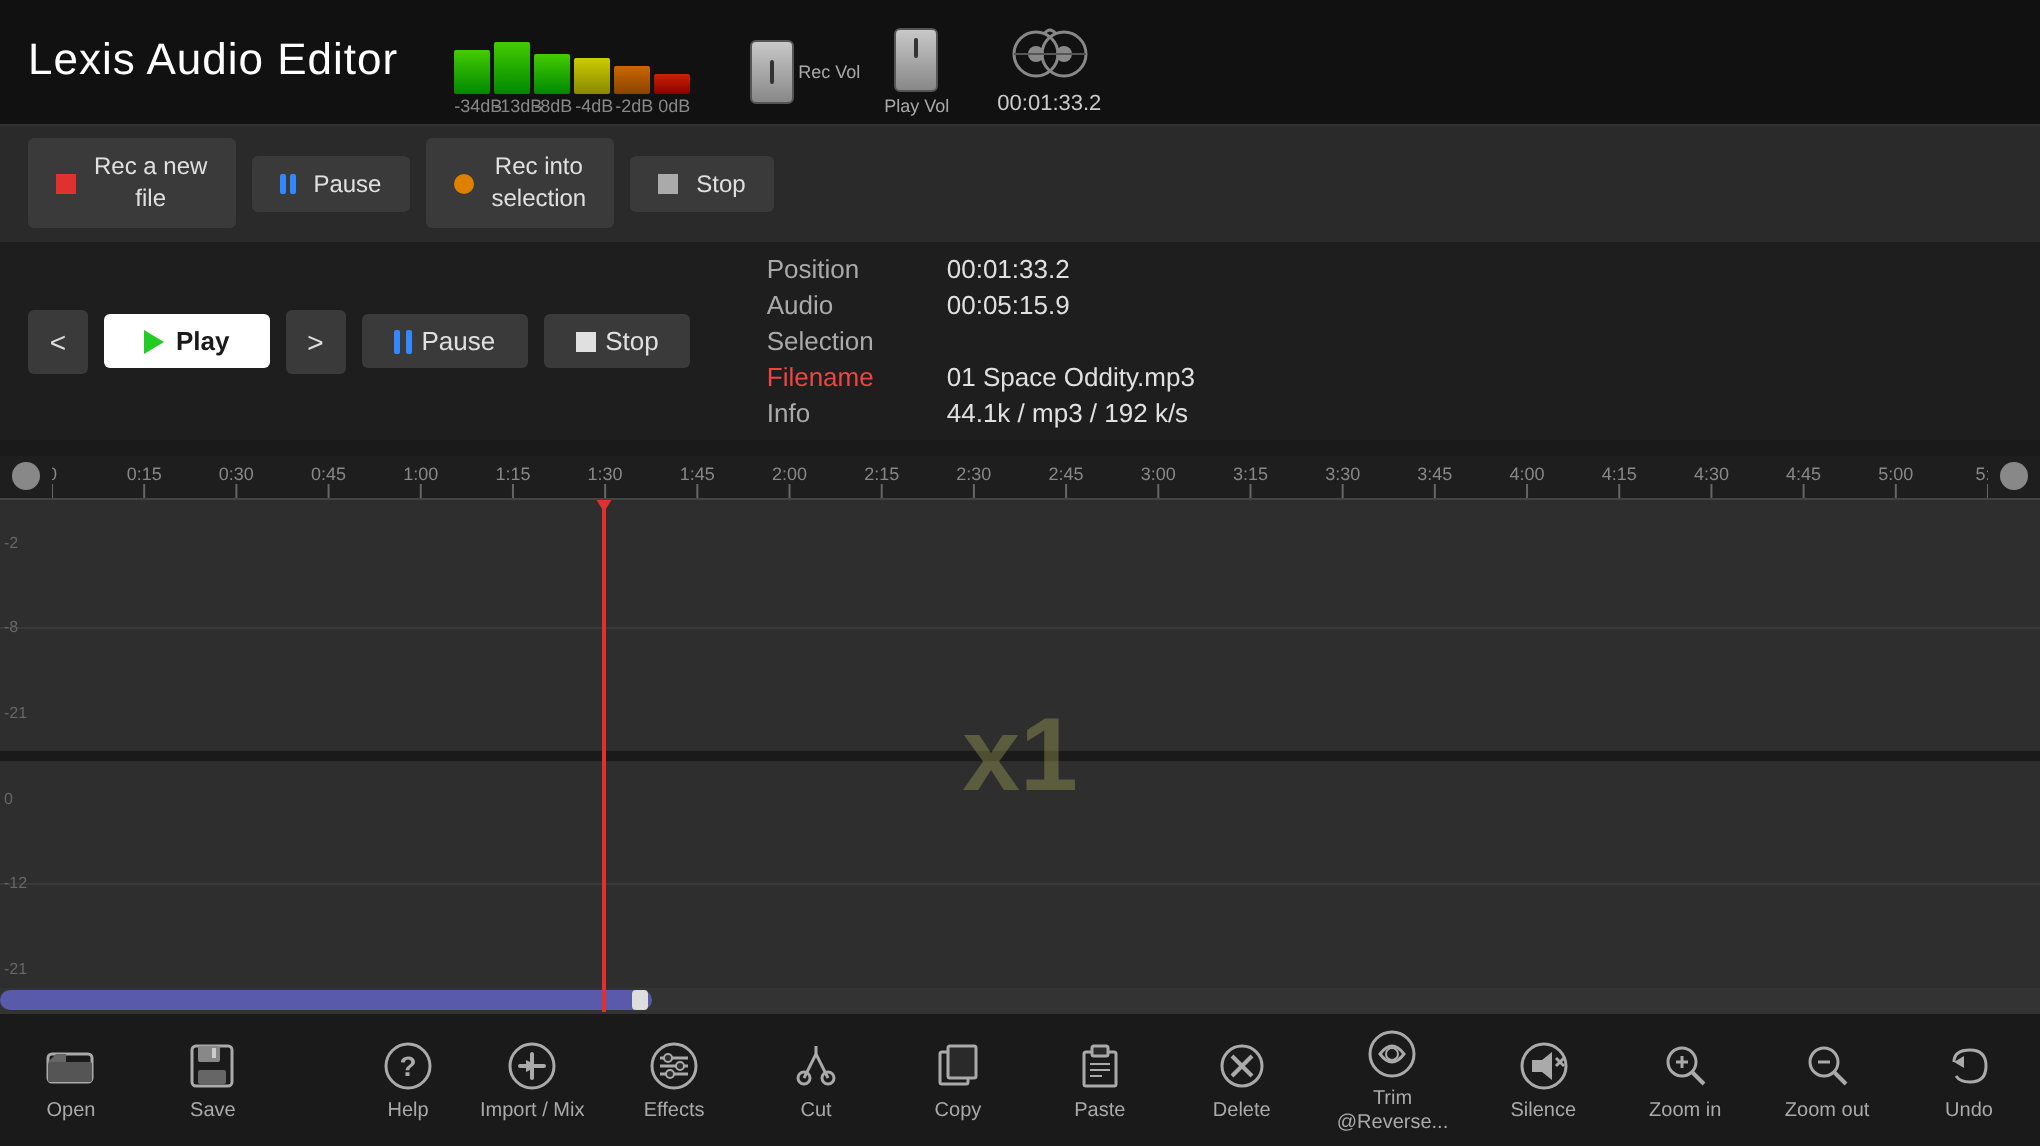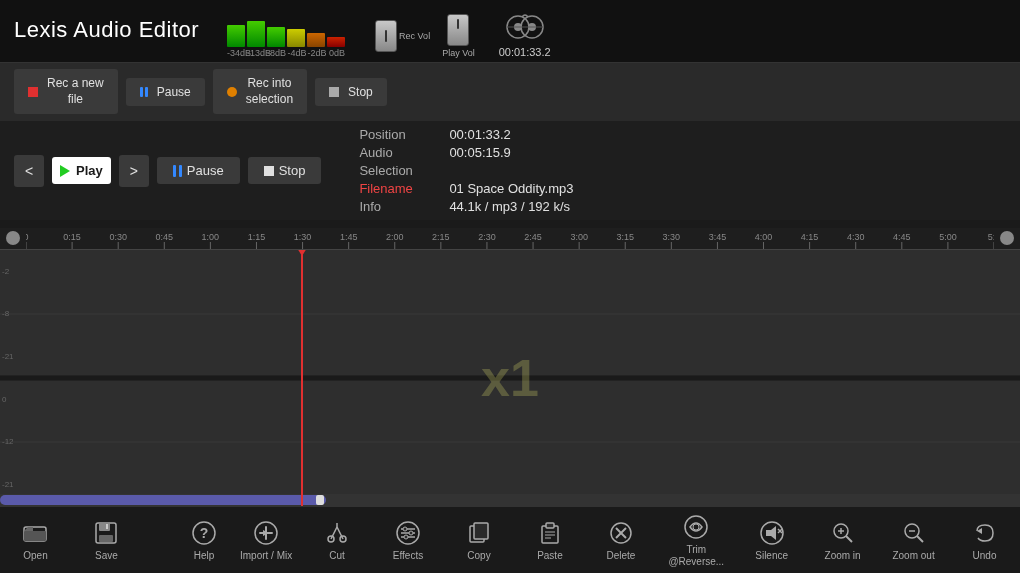--- a/index.html
+++ b/index.html
@@ -40,21 +40,21 @@
       height: 32px;
       border-radius: 3px;
       font-size: 14px;
       cursor: pointer;
     }
     .btn-play {
       background: #fff;
       color: #1a1a1a;
       border: none;
       border-radius: 3px;
-      padding: 6px 8px;
+      padding: 6px 20px;
       font-size: 13px;
       font-weight: bold;
       cursor: pointer;
       display: flex;
       align-items: center;
       gap: 6px;
     }
     .play-triangle {
       width: 0;
       height: 0;
@@ -399,49 +399,49 @@
         <circle cx="13" cy="13" r="11" fill="none" stroke="#aaa" stroke-width="1.5"></circle>
         <path d="M13 7 L13 19 M7 13 L19 13" stroke="#aaa" stroke-width="2" stroke-linecap="round"></path>
         <path d="M10 10 L16 13 L10 16Z" fill="#aaa"></path>
       </svg>
     </div>
     <span class="tool-label">Import / Mix</span>
   </button>
 
   <button class="tool-btn">
     <div class="tool-icon">
-      <svg width="24" height="24" viewBox="0 0 24 24">
-        <circle cx="6" cy="18" r="3" fill="none" stroke="#aaa" stroke-width="1.5"></circle>
-        <circle cx="18" cy="18" r="3" fill="none" stroke="#aaa" stroke-width="1.5"></circle>
-        <line x1="6" y1="18" x2="12" y2="6" stroke="#aaa" stroke-width="1.5"></line>
-        <line x1="18" y1="18" x2="12" y2="6" stroke="#aaa" stroke-width="1.5"></line>
-        <line x1="12" y1="6" x2="12" y2="2" stroke="#aaa" stroke-width="1.5"></line>
-      </svg>
-    </div>
-    <span class="tool-label">Cut</span>
-  </button>
-
-  <button class="tool-btn">
-    <div class="tool-icon">
       <svg width="26" height="26" viewBox="0 0 26 26">
         <circle cx="13" cy="13" r="11" fill="none" stroke="#aaa" stroke-width="1.5"></circle>
         <line x1="6" y1="9" x2="20" y2="9" stroke="#aaa" stroke-width="1.5"></line>
         <line x1="6" y1="13" x2="20" y2="13" stroke="#aaa" stroke-width="1.5"></line>
         <line x1="6" y1="17" x2="20" y2="17" stroke="#aaa" stroke-width="1.5"></line>
         <circle cx="10" cy="9" r="2" fill="#2a2a2a" stroke="#aaa" stroke-width="1"></circle>
         <circle cx="16" cy="13" r="2" fill="#2a2a2a" stroke="#aaa" stroke-width="1"></circle>
         <circle cx="11" cy="17" r="2" fill="#2a2a2a" stroke="#aaa" stroke-width="1"></circle>
       </svg>
     </div>
     <span class="tool-label">Effects</span>
   </button>
 
   <button class="tool-btn">
     <div class="tool-icon">
       <svg width="24" height="24" viewBox="0 0 24 24">
+        <circle cx="6" cy="18" r="3" fill="none" stroke="#aaa" stroke-width="1.5"></circle>
+        <circle cx="18" cy="18" r="3" fill="none" stroke="#aaa" stroke-width="1.5"></circle>
+        <line x1="6" y1="18" x2="12" y2="6" stroke="#aaa" stroke-width="1.5"></line>
+        <line x1="18" y1="18" x2="12" y2="6" stroke="#aaa" stroke-width="1.5"></line>
+        <line x1="12" y1="6" x2="12" y2="2" stroke="#aaa" stroke-width="1.5"></line>
+      </svg>
+    </div>
+    <span class="tool-label">Cut</span>
+  </button>
+
+  <button class="tool-btn">
+    <div class="tool-icon">
+      <svg width="24" height="24" viewBox="0 0 24 24">
         <rect x="3" y="5" width="14" height="16" rx="1" fill="none" stroke="#aaa" stroke-width="1.5"></rect>
         <rect x="7" y="2" width="14" height="16" rx="1" fill="#2a2a2a" stroke="#aaa" stroke-width="1.5"></rect>
       </svg>
     </div>
     <span class="tool-label">Copy</span>
   </button>
 
   <button class="tool-btn">
     <div class="tool-icon">
       <svg width="24" height="24" viewBox="0 0 24 24">

